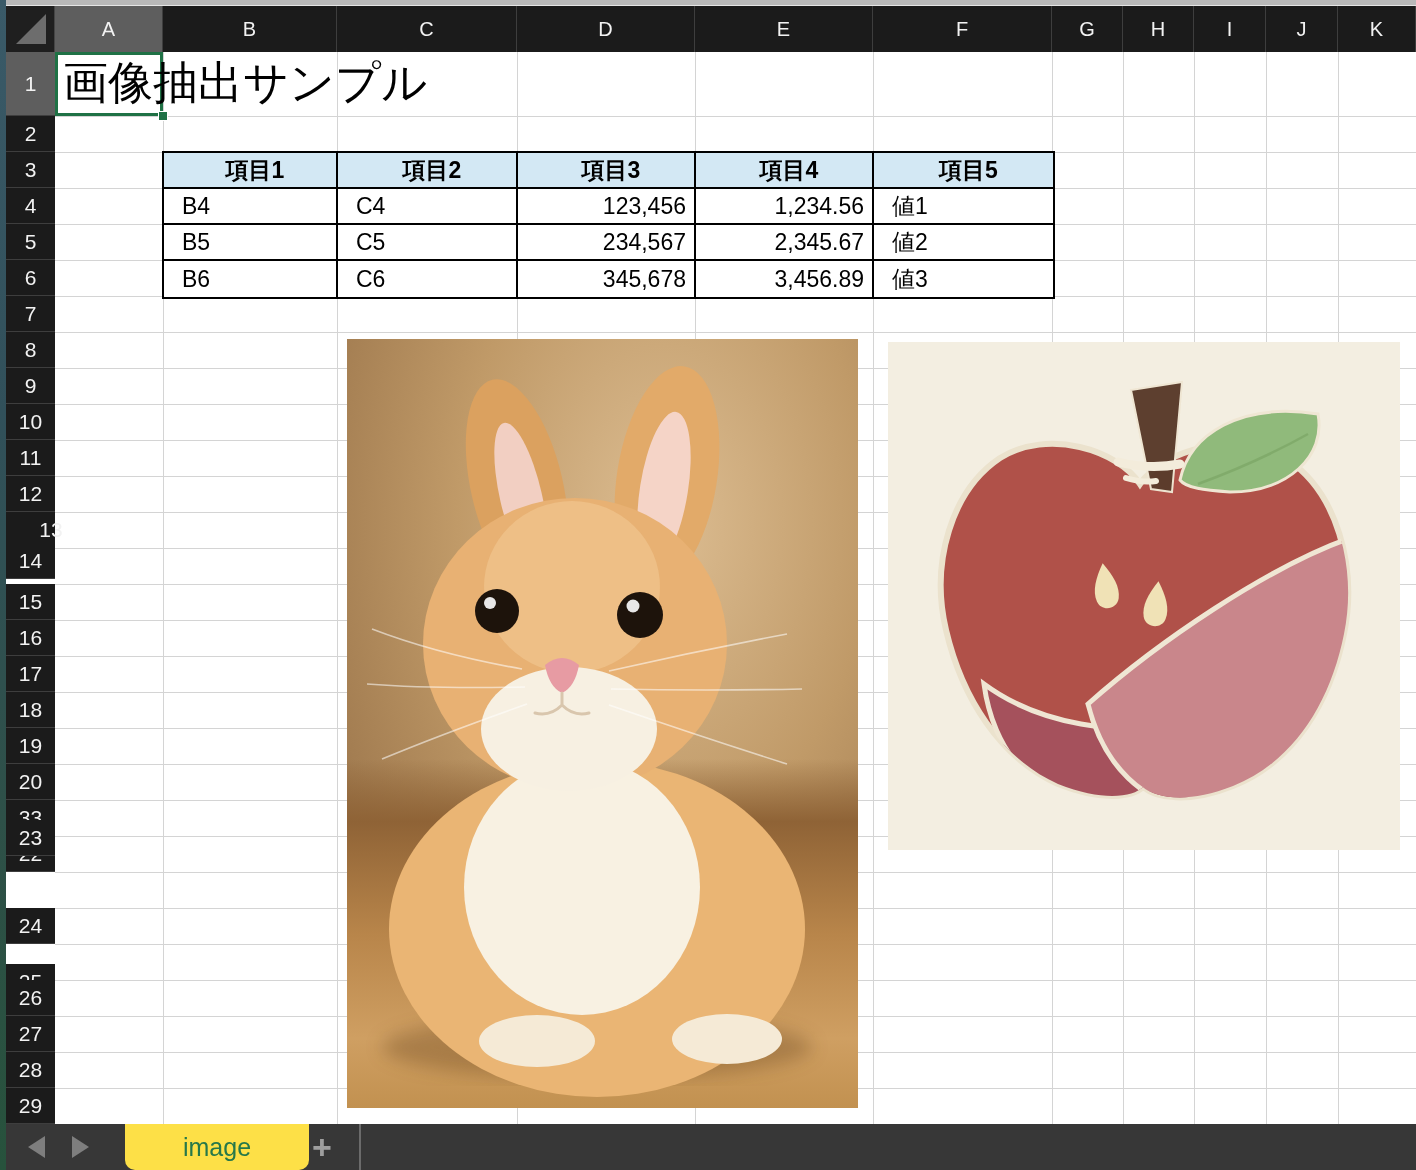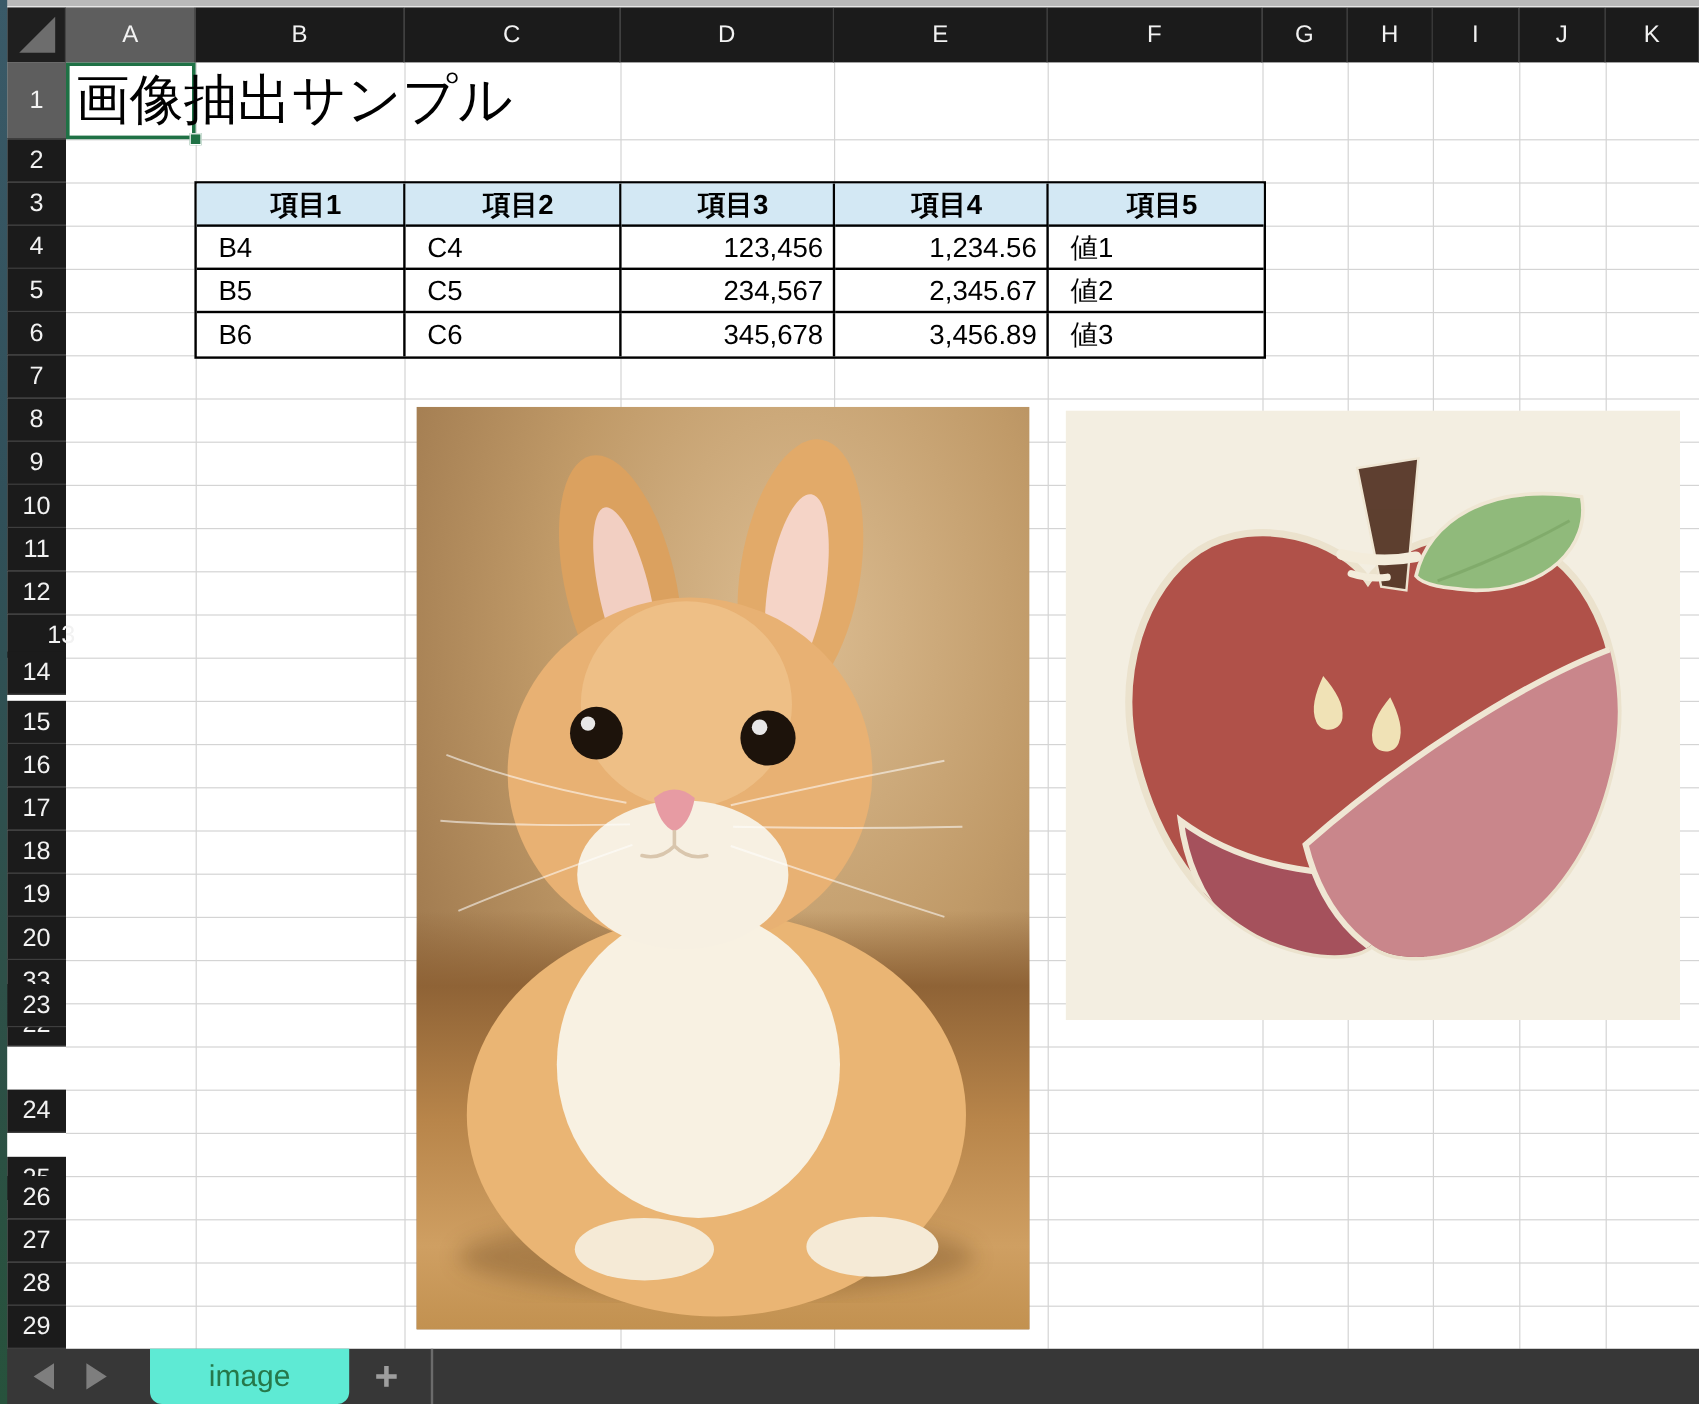--- a/index.html
+++ b/index.html
@@ -42,21 +42,21 @@
   #fill-handle{position:absolute;left:158px;top:111px;width:10px;height:10px;
     background:#1f7145;border:1.5px solid #fff;z-index:7;box-sizing:border-box;}
   
   .sheet-img{position:absolute;z-index:4;}
   
   #tabbar{position:absolute;left:0;top:1124px;width:1416px;height:46px;background:#373737;z-index:25;}
   .nav-arrow{position:absolute;top:12px;width:0;height:0;
     border-top:11px solid transparent;border-bottom:11px solid transparent;}
   #nav-left{left:28px;border-right:17px solid #7e7e7e;}
   #nav-right{left:72px;border-left:17px solid #7e7e7e;}
-  #tab-image{position:absolute;left:125px;top:0;width:166px;height:46px;background:#5eead4;
+  #tab-image{position:absolute;left:125px;top:0;width:184px;height:46px;background:#fde047;
     border-radius:0 0 10px 10px;display:flex;align-items:center;justify-content:center;}
   #tab-image span{color:#26784a;font-size:25px;}
   #add-tab{position:absolute;left:300px;top:0;width:44px;height:46px;color:#9e9e9e;
     font-size:34px;display:flex;align-items:center;justify-content:center;font-weight:bold;}
   #tab-divider{position:absolute;left:359px;top:0;width:2px;height:46px;background:#6b6b6b;}
 </style>
 </head>
 <body>
 
 <div id="app">

